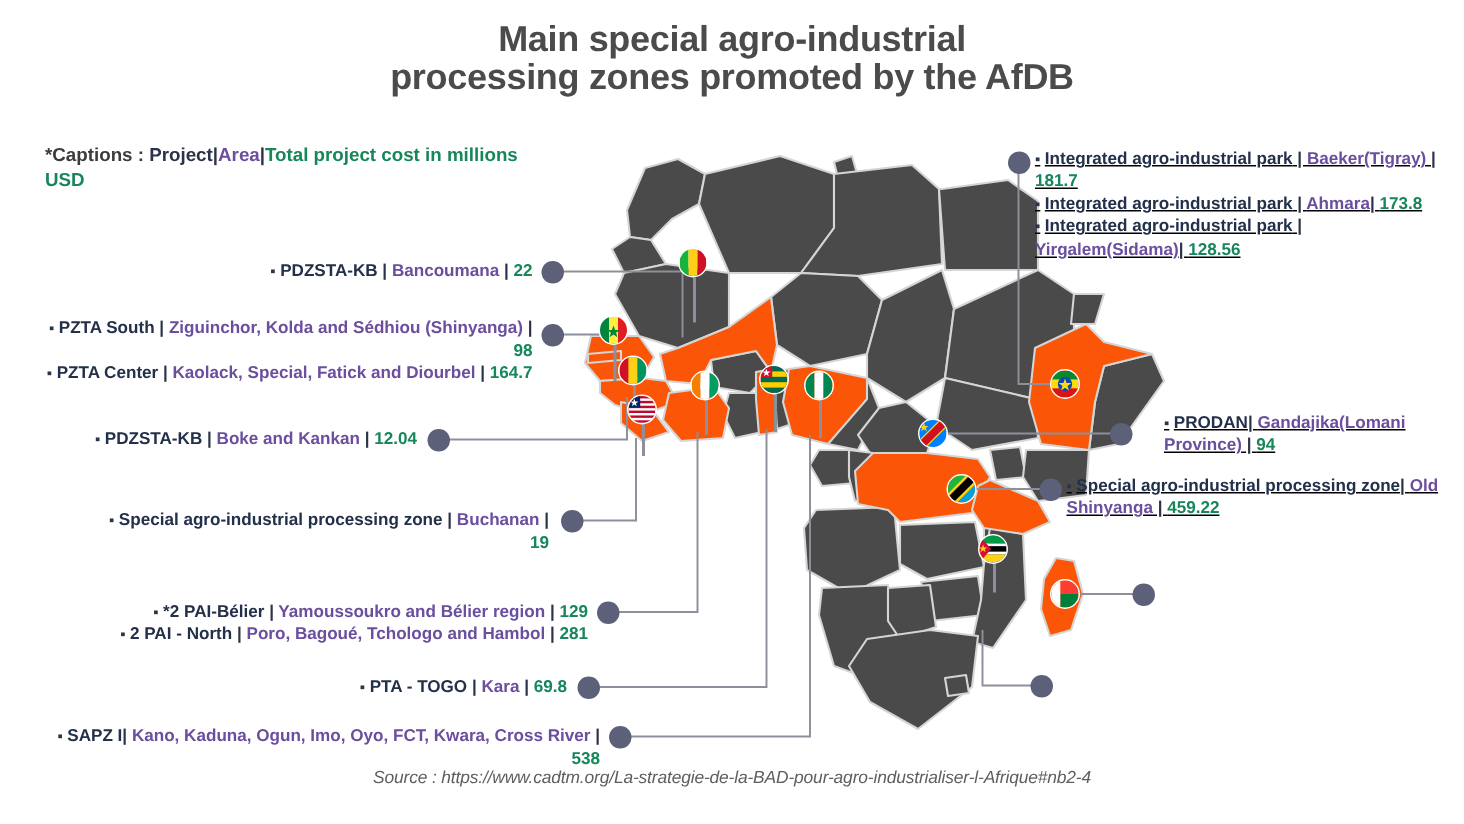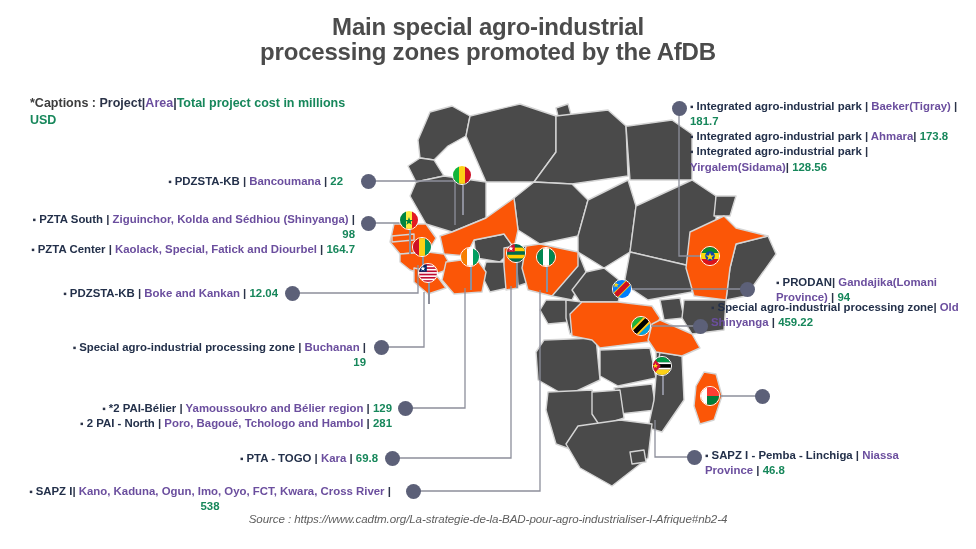--- a/index.html
+++ b/index.html
@@ -38,21 +38,21 @@
 
   
   .lbl{
     position:absolute;font-size:11.4px;font-weight:bold;line-height:14.4px;
   }
   .lbl .bullet{color:#2b3348;font-size:10px;margin-right:3px;}
   .nm{color:#23304a;}
   .ar{color:#6b4e9e;}
   .tt{color:#17875b;}
   .bar{color:#2b3348;}
-  .lbl.right{text-align:left;}
+  .lbl.right{text-align:left;text-decoration:underline;}
   .lbl.left{text-align:right;}
   .row{white-space:normal;}
   .row + .row{margin-top:0px;}
 
   
   .dot{position:absolute;width:15px;height:15px;border-radius:50%;background:#5c6078;}
 
   
   .flag{position:absolute;width:20px;height:20px;border-radius:50%;overflow:hidden;
         border:1.5px solid #ffffff;box-sizing:border-box;}
@@ -286,21 +286,21 @@
         <rect y="0" width="30" height="9" fill="#009a44"></rect>
         <rect y="9" width="30" height="3" fill="#fff"></rect>
         <rect y="12" width="30" height="6" fill="#000"></rect>
         <rect y="18" width="30" height="3" fill="#fff"></rect>
         <rect y="21" width="30" height="9" fill="#fcd116"></rect>
         <polygon points="0,0 13,15 0,30" fill="#d21034"></polygon>
         <polygon points="4,10 5.2,13.2 8.5,13.2 5.9,15.3 6.9,18.5 4,16.5 1.1,18.5 2.1,15.3 -0.5,13.2 2.8,13.2" fill="#fcd116"></polygon>
       </svg>
   </div>
 
-  <div class="lbl left" style="left:8px;top:174px;width:335px;">
+  <div class="lbl left" style="left:20px;top:174px;width:335px;">
     <div class="row"><span class="bullet">▪</span><span class="nm">PDZSTA-KB</span><span class="bar"> | </span><span class="ar">Bancoumana</span><span class="bar"> | </span><span class="tt">22</span></div>
   </div>
 
   <div class="lbl left" style="left:20px;top:212px;width:335px;">
     <div class="row"><span class="bullet">▪</span><span class="nm">PZTA South</span><span class="bar"> | </span><span class="ar">Ziguinchor, Kolda and Sédhiou (Shinyanga)</span><span class="bar"> | </span><span class="tt">98</span></div>
     <div class="row"><span class="bullet">▪</span><span class="nm">PZTA Center</span><span class="bar"> | </span><span class="ar">Kaolack, Special, Fatick and Diourbel</span><span class="bar"> | </span><span class="tt">164.7</span></div>
   </div>
 
   <div class="lbl left" style="left:20px;top:286px;width:258px;">
     <div class="row"><span class="bullet">▪</span><span class="nm">PDZSTA-KB </span><span class="bar">| </span><span class="ar">Boke and Kankan</span><span class="bar"> | </span><span class="tt">12.04</span></div>
@@ -312,38 +312,35 @@
 
   <div class="lbl left" style="left:16px;top:401px;width:376px;">
     <div class="row"><span class="bullet">▪</span><span class="nm">*2 PAI-Bélier</span><span class="bar"> | </span><span class="ar">Yamoussoukro and Bélier region</span><span class="bar"> | </span><span class="tt">129</span></div>
     <div class="row"><span class="bullet">▪</span><span class="nm">2 PAI - North</span><span class="bar"> | </span><span class="ar">Poro, Bagoué, Tchologo and Hambol</span><span class="bar"> | </span><span class="tt">281</span></div>
   </div>
 
   <div class="lbl left" style="left:100px;top:451px;width:278px;">
     <div class="row"><span class="bullet">▪</span><span class="nm">PTA - TOGO</span><span class="bar"> | </span><span class="ar">Kara</span><span class="bar"> | </span><span class="tt">69.8</span></div>
   </div>
 
-  <div class="lbl left" style="left:20px;top:484px;width:380px;text-align:center;">
+  <div class="lbl left" style="left:20px;top:484px;width:380px;">
     <div class="row"><span class="bullet">▪</span><span class="nm">SAPZ I</span><span class="bar">| </span><span class="ar">Kano, Kaduna, Ogun, Imo, Oyo, FCT, Kwara, Cross River</span><span class="bar"> | </span><span class="tt">538</span></div>
   </div>
 
   <div class="lbl right" style="left:690px;top:99px;width:275px;">
     <div class="row"><span class="bullet">▪</span><span class="nm">Integrated agro-industrial park</span><span class="bar"> | </span><span class="ar">Baeker(Tigray) </span><span class="bar">| </span><span class="tt">181.7</span></div>
     <div class="row"><span class="bullet">▪</span><span class="nm">Integrated agro-industrial park</span><span class="bar"> | </span><span class="ar">Ahmara</span><span class="bar">| </span><span class="tt">173.8</span></div>
     <div class="row"><span class="bullet">▪</span><span class="nm">Integrated agro-industrial park</span><span class="bar"> | </span><span class="ar">Yirgalem(Sidama)</span><span class="bar">| </span><span class="tt">128.56</span></div>
   </div>
 
   <div class="lbl right" style="left:776px;top:275px;width:214px;">
     <div class="row"><span class="bullet">▪</span><span class="nm">PRODAN</span><span class="bar">| </span><span class="ar">Gandajika(Lomani Province)</span><span class="bar"> | </span><span class="tt">94</span></div>
   </div>
 
-  <div class="lbl right" style="left:711px;top:300px;width:258px;">
+  <div class="lbl right" style="left:711px;top:317px;width:258px;">
     <div class="row"><span class="bullet">▪</span><span class="nm">Special agro-industrial processing zone</span><span class="bar">| </span><span class="ar">Old Shinyanga</span><span class="bar"> | </span><span class="tt">459.22</span></div>
   </div>
 
 
-  <div class="lbl right" style="left:705px;top:448px;width:240px;">
-    <div class="row"><span class="bullet">▪</span><span class="nm">SAPZ I - Pemba - Linchiga</span><span class="bar"> | </span><span class="ar">Niassa Province</span><span class="bar"> | </span><span class="tt">46.8</span></div>
-  </div>
 
   <div class="source">Source : https://www.cadtm.org/La-strategie-de-la-BAD-pour-agro-industrialiser-l-Afrique#nb2-4</div>
 
 </div>
 
 </body></html>

